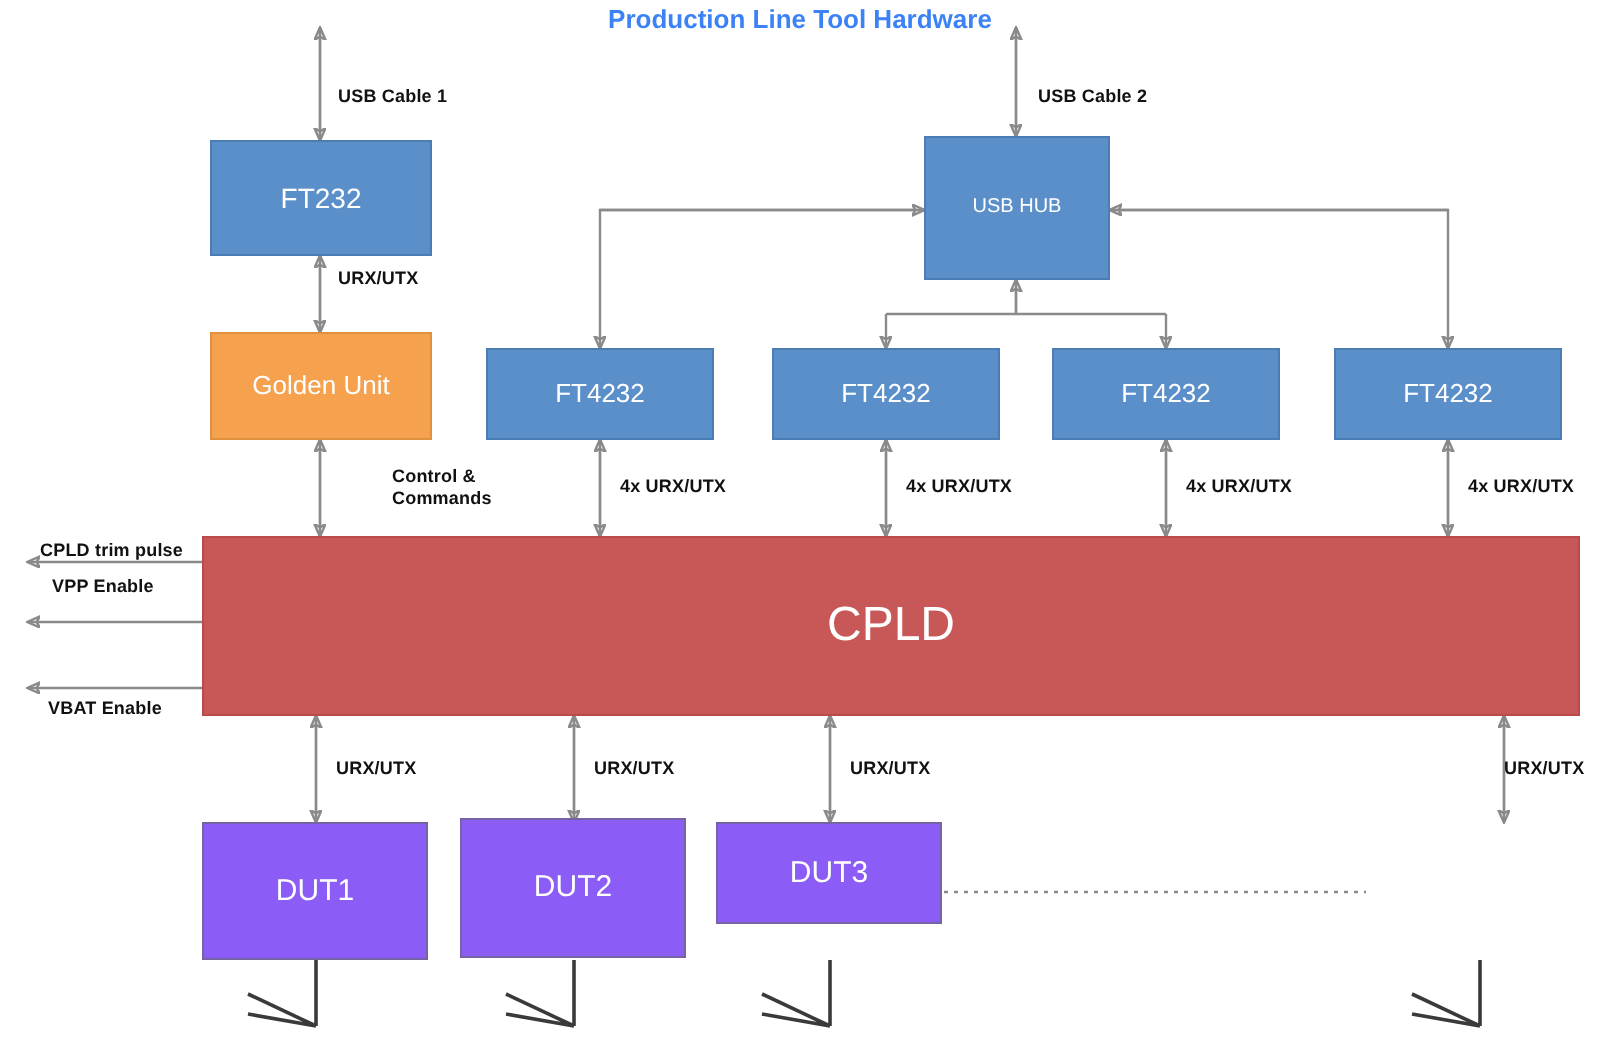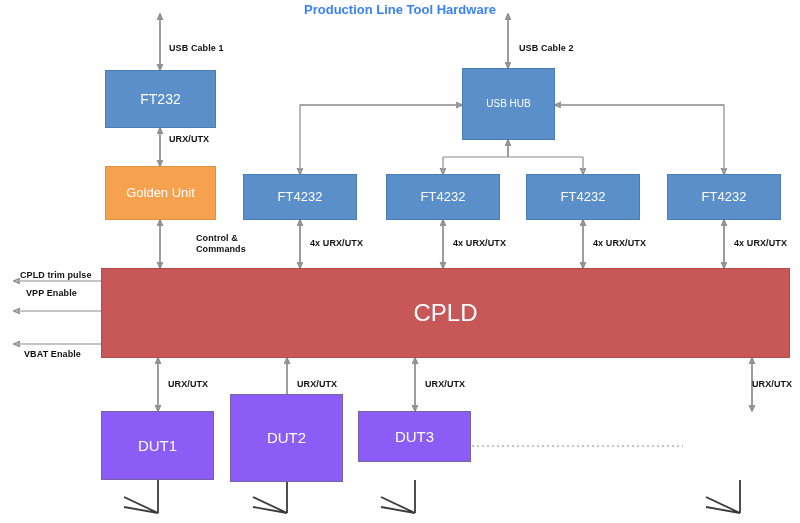--- a/index.html
+++ b/index.html
@@ -116,21 +116,21 @@
   <div class="node blue" style="left:462px;top:68px;width:93px;height:72px;font-size:10px;">USB HUB</div>
 
   <div class="node blue" style="left:243px;top:174px;width:114px;height:46px;font-size:13px;">FT4232</div>
   <div class="node blue" style="left:386px;top:174px;width:114px;height:46px;font-size:13px;">FT4232</div>
   <div class="node blue" style="left:526px;top:174px;width:114px;height:46px;font-size:13px;">FT4232</div>
   <div class="node blue" style="left:667px;top:174px;width:114px;height:46px;font-size:13px;">FT4232</div>
 
   <div class="node red" style="left:101px;top:268px;width:689px;height:90px;font-size:24px;">CPLD</div>
 
   <div class="node purple" style="left:101px;top:411px;width:113px;height:69px;font-size:15px;">DUT1</div>
-  <div class="node purple" style="left:230px;top:394px;width:113px;height:88px;font-size:15px;">DUT2</div>
+  <div class="node purple" style="left:230px;top:409px;width:113px;height:70px;font-size:15px;">DUT2</div>
   <div class="node purple" style="left:358px;top:411px;width:113px;height:51px;font-size:15px;">DUT3</div>
 
   <div class="lbl" style="left:169px;top:43px;">USB Cable 1</div>
   <div class="lbl" style="left:169px;top:134px;">URX/UTX</div>
   <div class="lbl two" style="left:171px;top:233px;margin-left:25px;">Control &amp; Commands</div>
 
   <div class="lbl" style="left:519px;top:43px;">USB Cable 2</div>
 
   <div class="lbl" style="left:310px;top:238px;">4x URX/UTX</div>
   <div class="lbl" style="left:453px;top:238px;">4x URX/UTX</div>

